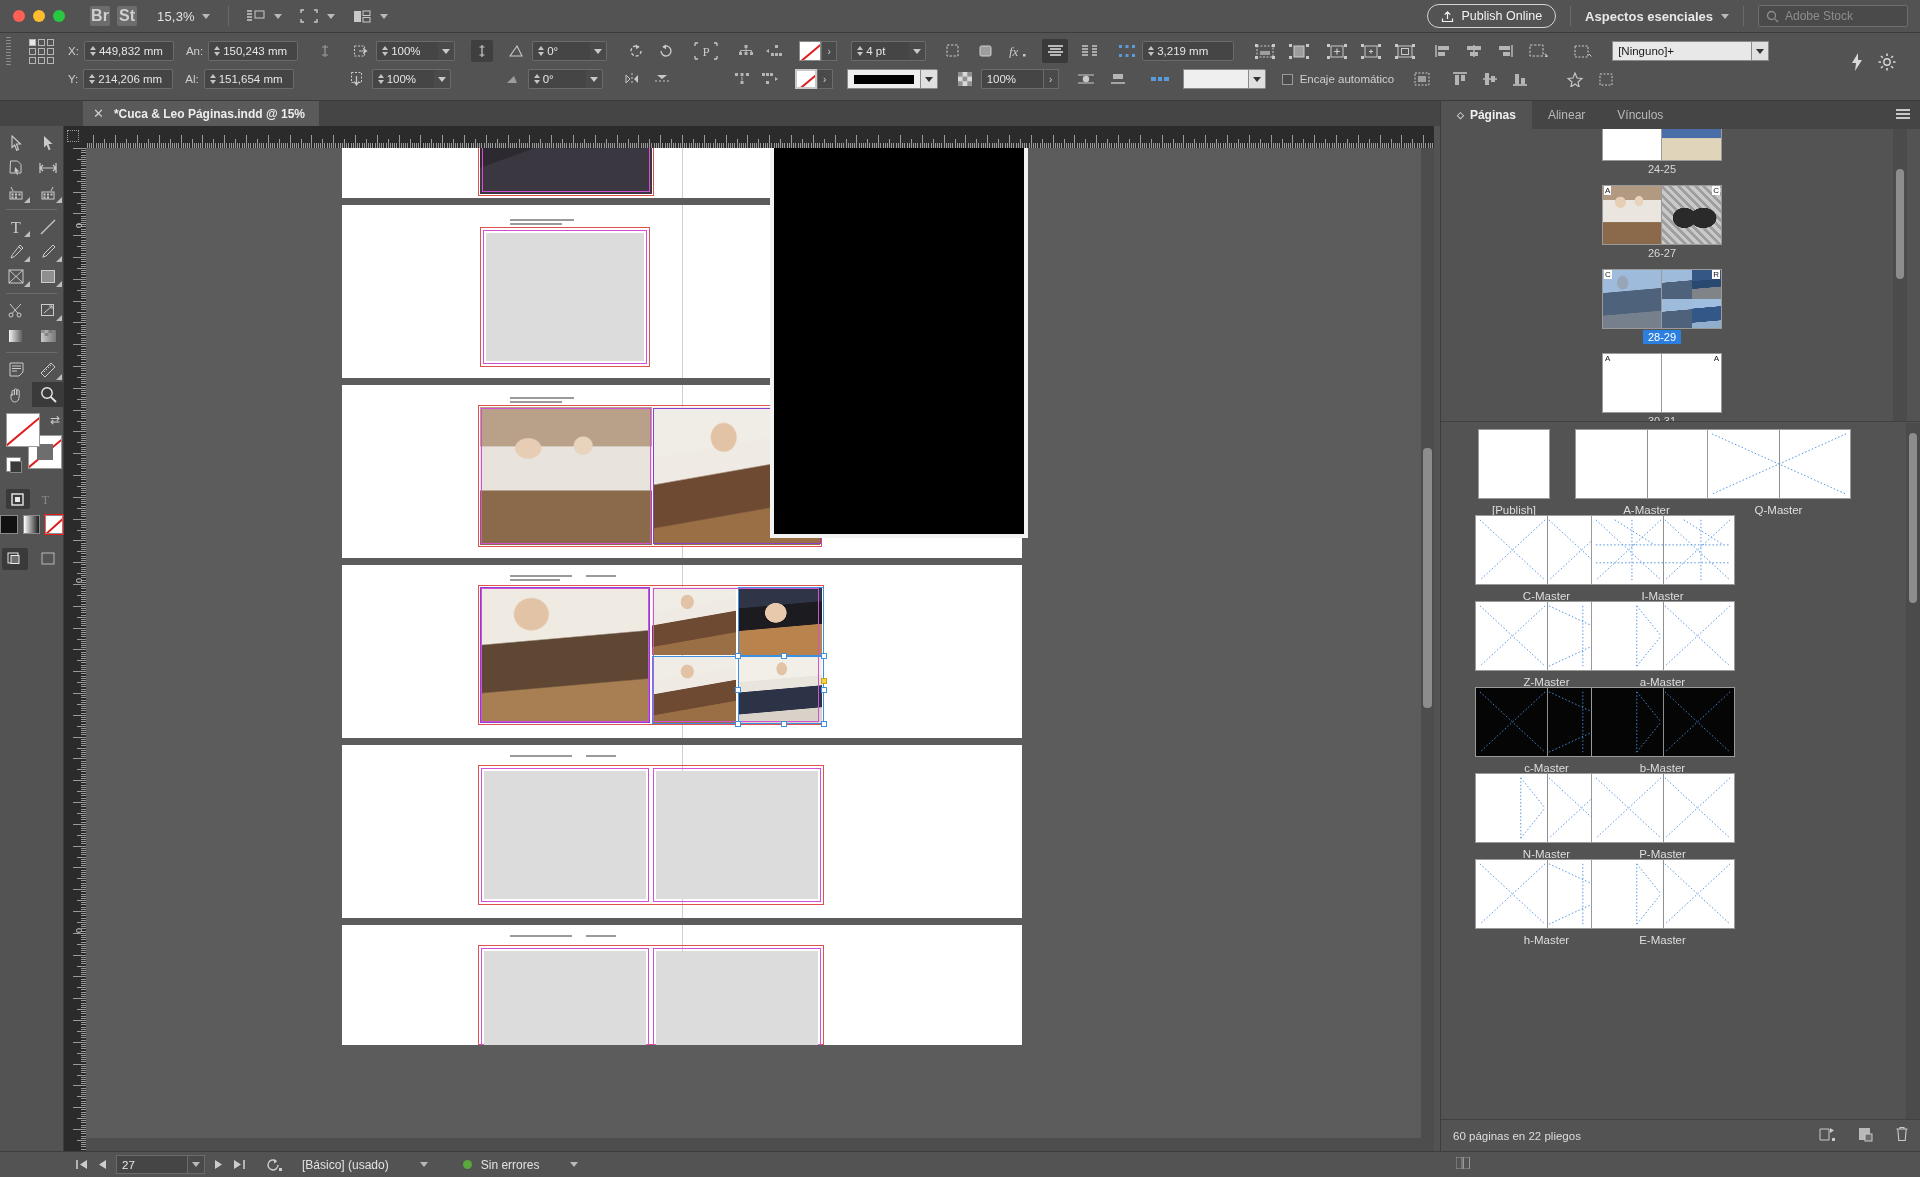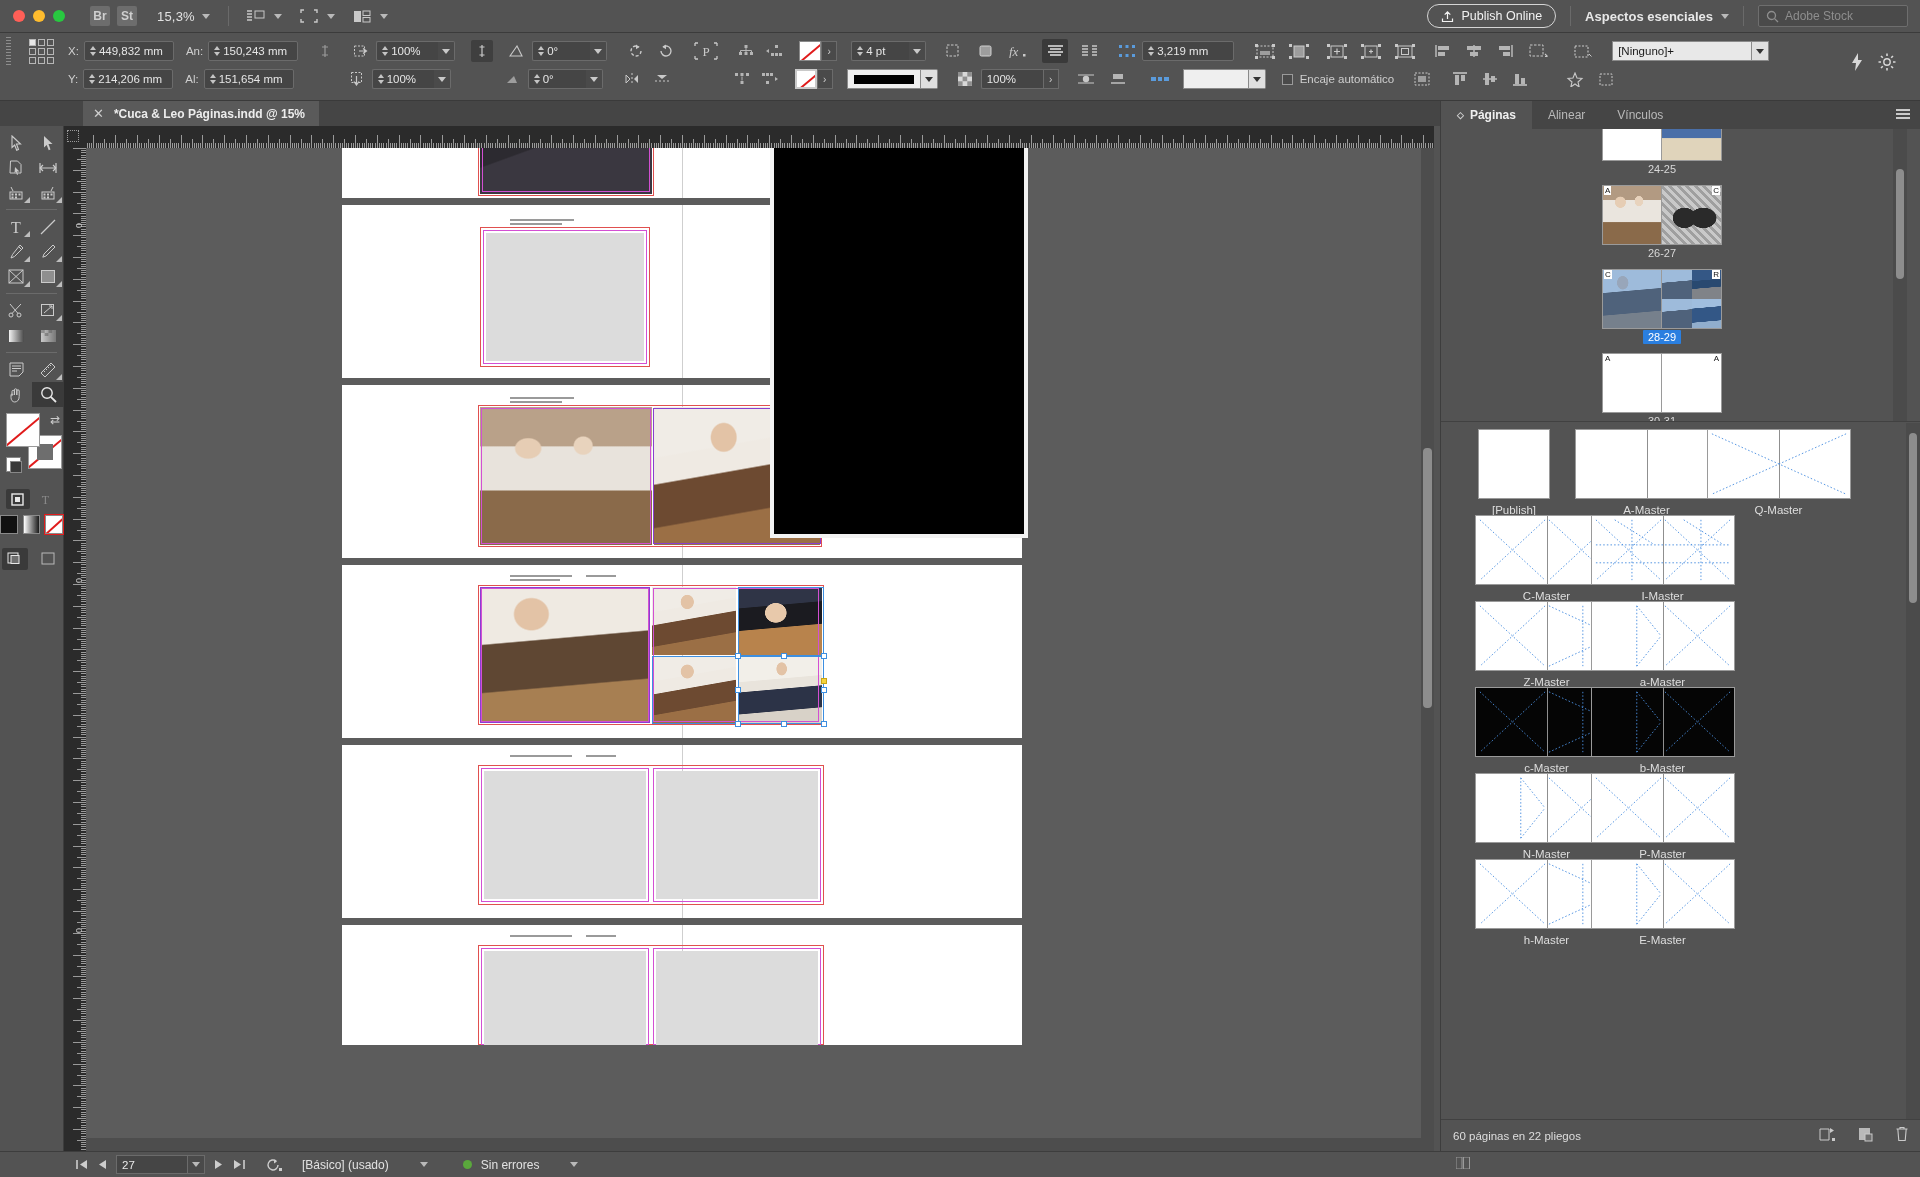--- a/index.html
+++ b/index.html
@@ -19,21 +19,21 @@
     background:#535353; display:flex; align-items:center;
     border-bottom:1px solid #3b3b3b;
   }
   .traffic { display:flex; gap:8px; padding-left:13px; align-items:center; }
   .dot { width:12px; height:12px; border-radius:50%; }
   .dot.r{background:#ff5f57;} .dot.y{background:#febc2e;} .dot.g{background:#28c840;}
 
   .mini-app {
     width:20px;height:20px;background:#6d6d6d;border-radius:2px;
     display:flex;align-items:center;justify-content:center;
-    font-size:12px;font-weight:bold;color:#cfcfcf;
+    font-size:16px;font-weight:bold;color:#cfcfcf;
   }
   .tb-group{display:flex;align-items:center;gap:7px;}
   .zoomval{font-size:13px;color:#e2e2e2;letter-spacing:.2px;}
   .caret{
     width:0;height:0;border-left:4px solid transparent;border-right:4px solid transparent;
     border-top:5px solid #b9b9b9; display:inline-block;
   }
   .sep-v{width:1px;height:20px;background:#6a6a6a;}
   .apptitle{
     position:absolute;left:0;right:0;text-align:center;font-size:13px;color:#e8e8e8;

